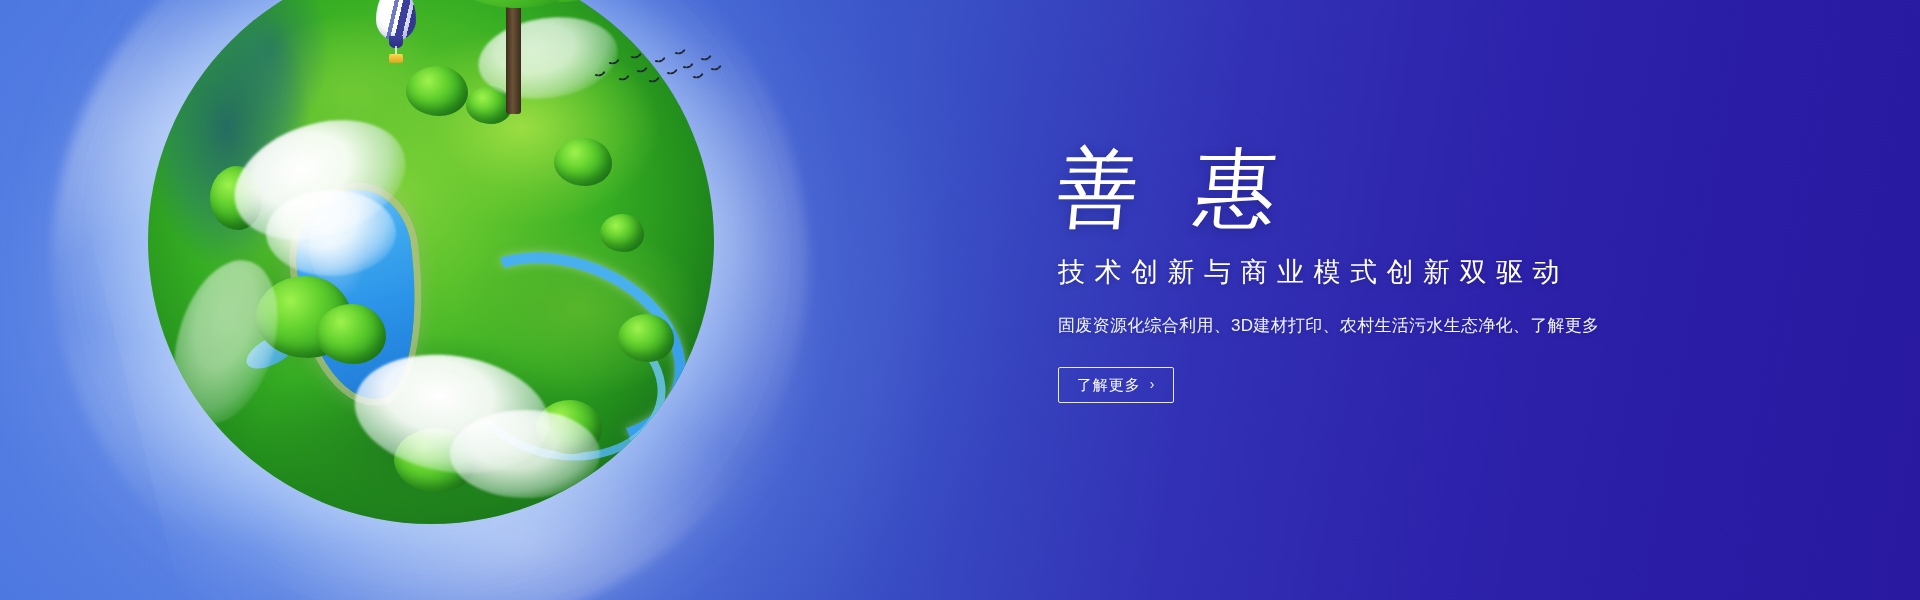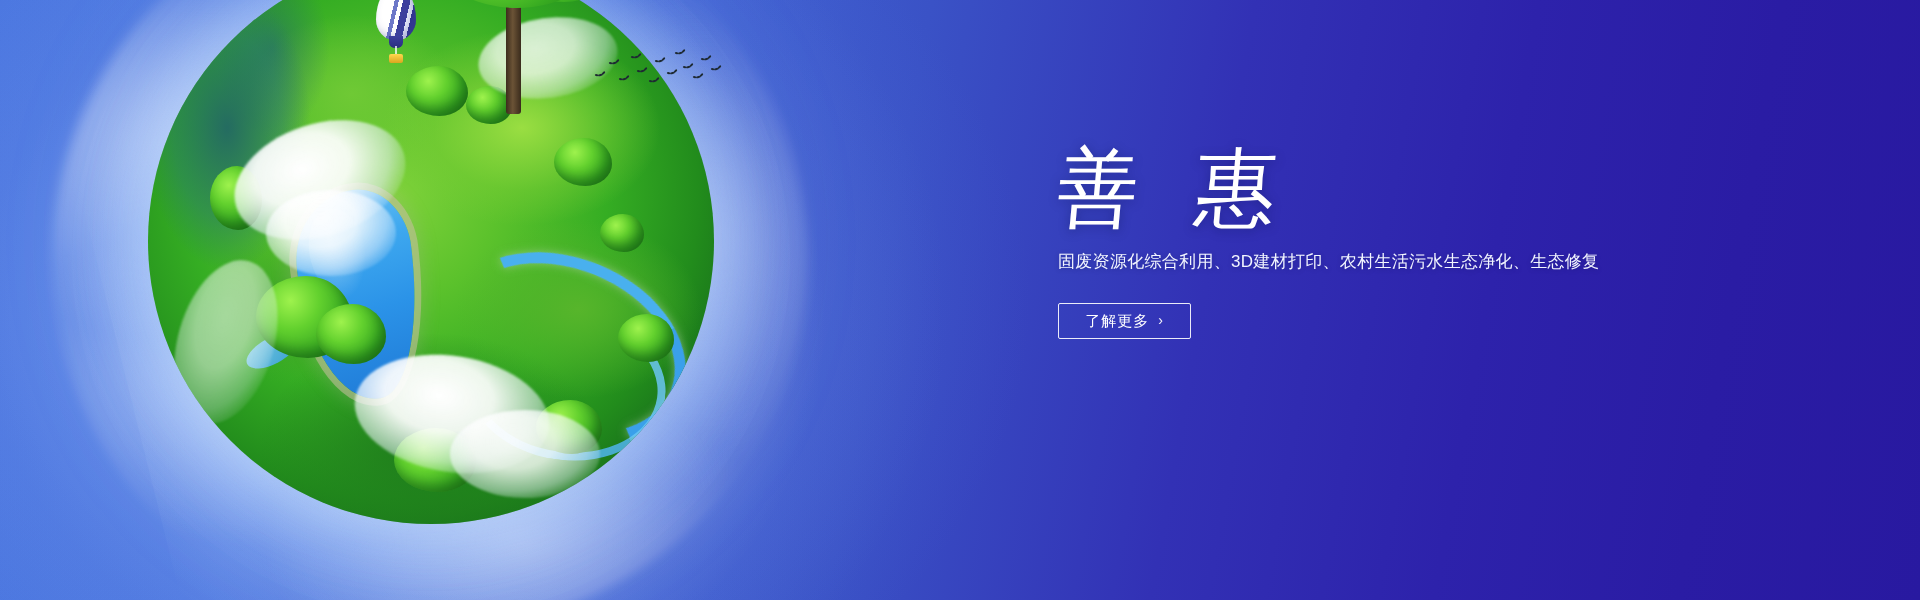--- a/index.html
+++ b/index.html
@@ -271,21 +271,21 @@
     white-space:nowrap;
     text-shadow:0 1px 5px rgba(10,16,70,0.28);
   }
 
   #cta {
     margin-top:30px;
     display:inline-flex;
     align-items:center;
     justify-content:center;
     gap:9px;
-    width:133px; height:36px;
+    width:116px; height:36px;
     border:1px solid rgba(255,255,255,0.90);
     border-radius:2px;
     background:transparent;
     color:#ffffff;
     font-size:15px;
     letter-spacing:1px;
     cursor:pointer;
     font-family:"Liberation Sans","DejaVu Sans",sans-serif;
   }
   #cta .chev { font-size:14px; line-height:1; opacity:.95; transform:translateY(-1px); }
@@ -364,22 +364,23 @@
   </div>
 
   <div id="copy">
 
     <div id="headline">
       <span class="calli">善</span>
       <span class="gap"></span>
       <span class="calli">惠</span>
     </div>
 
-
-    <div id="desc">固废资源化综合利用、3D建材打印、农村生活污水生态净化、生态修复</div>
+    <div id="subtitle">技术创新与商业模式创新双驱动</div>
+
+    <div id="desc">固废资源化综合利用、3D建材打印、农村生活污水生态净化、了解更多</div>
 
     <div id="cta">
       <span>了解更多</span>
       <span class="chev">›</span>
     </div>
 
   </div>
 </div>
 
 </body></html>

